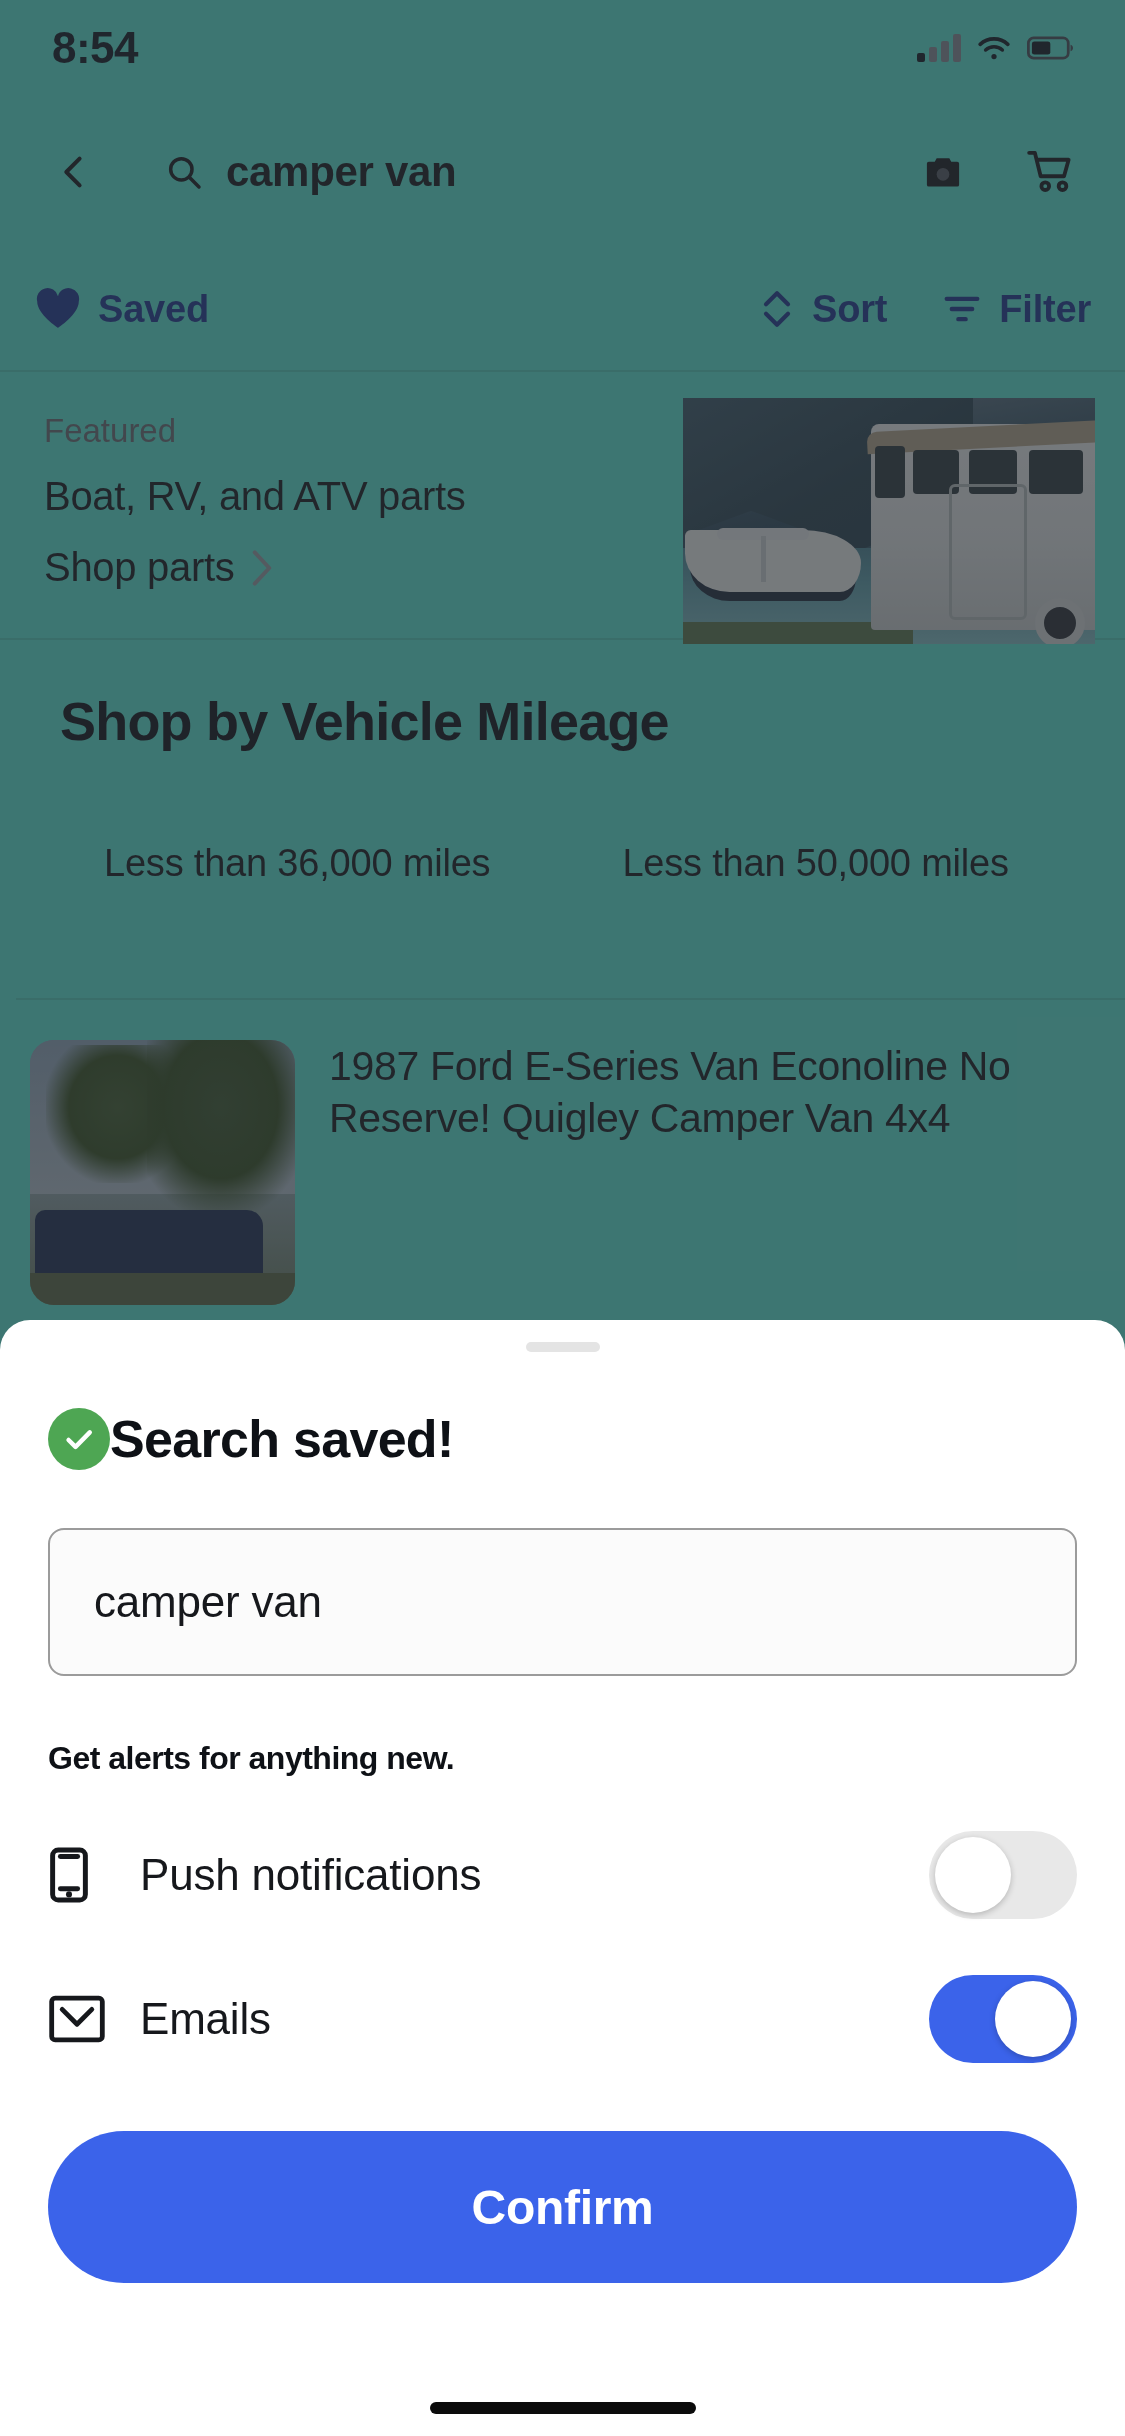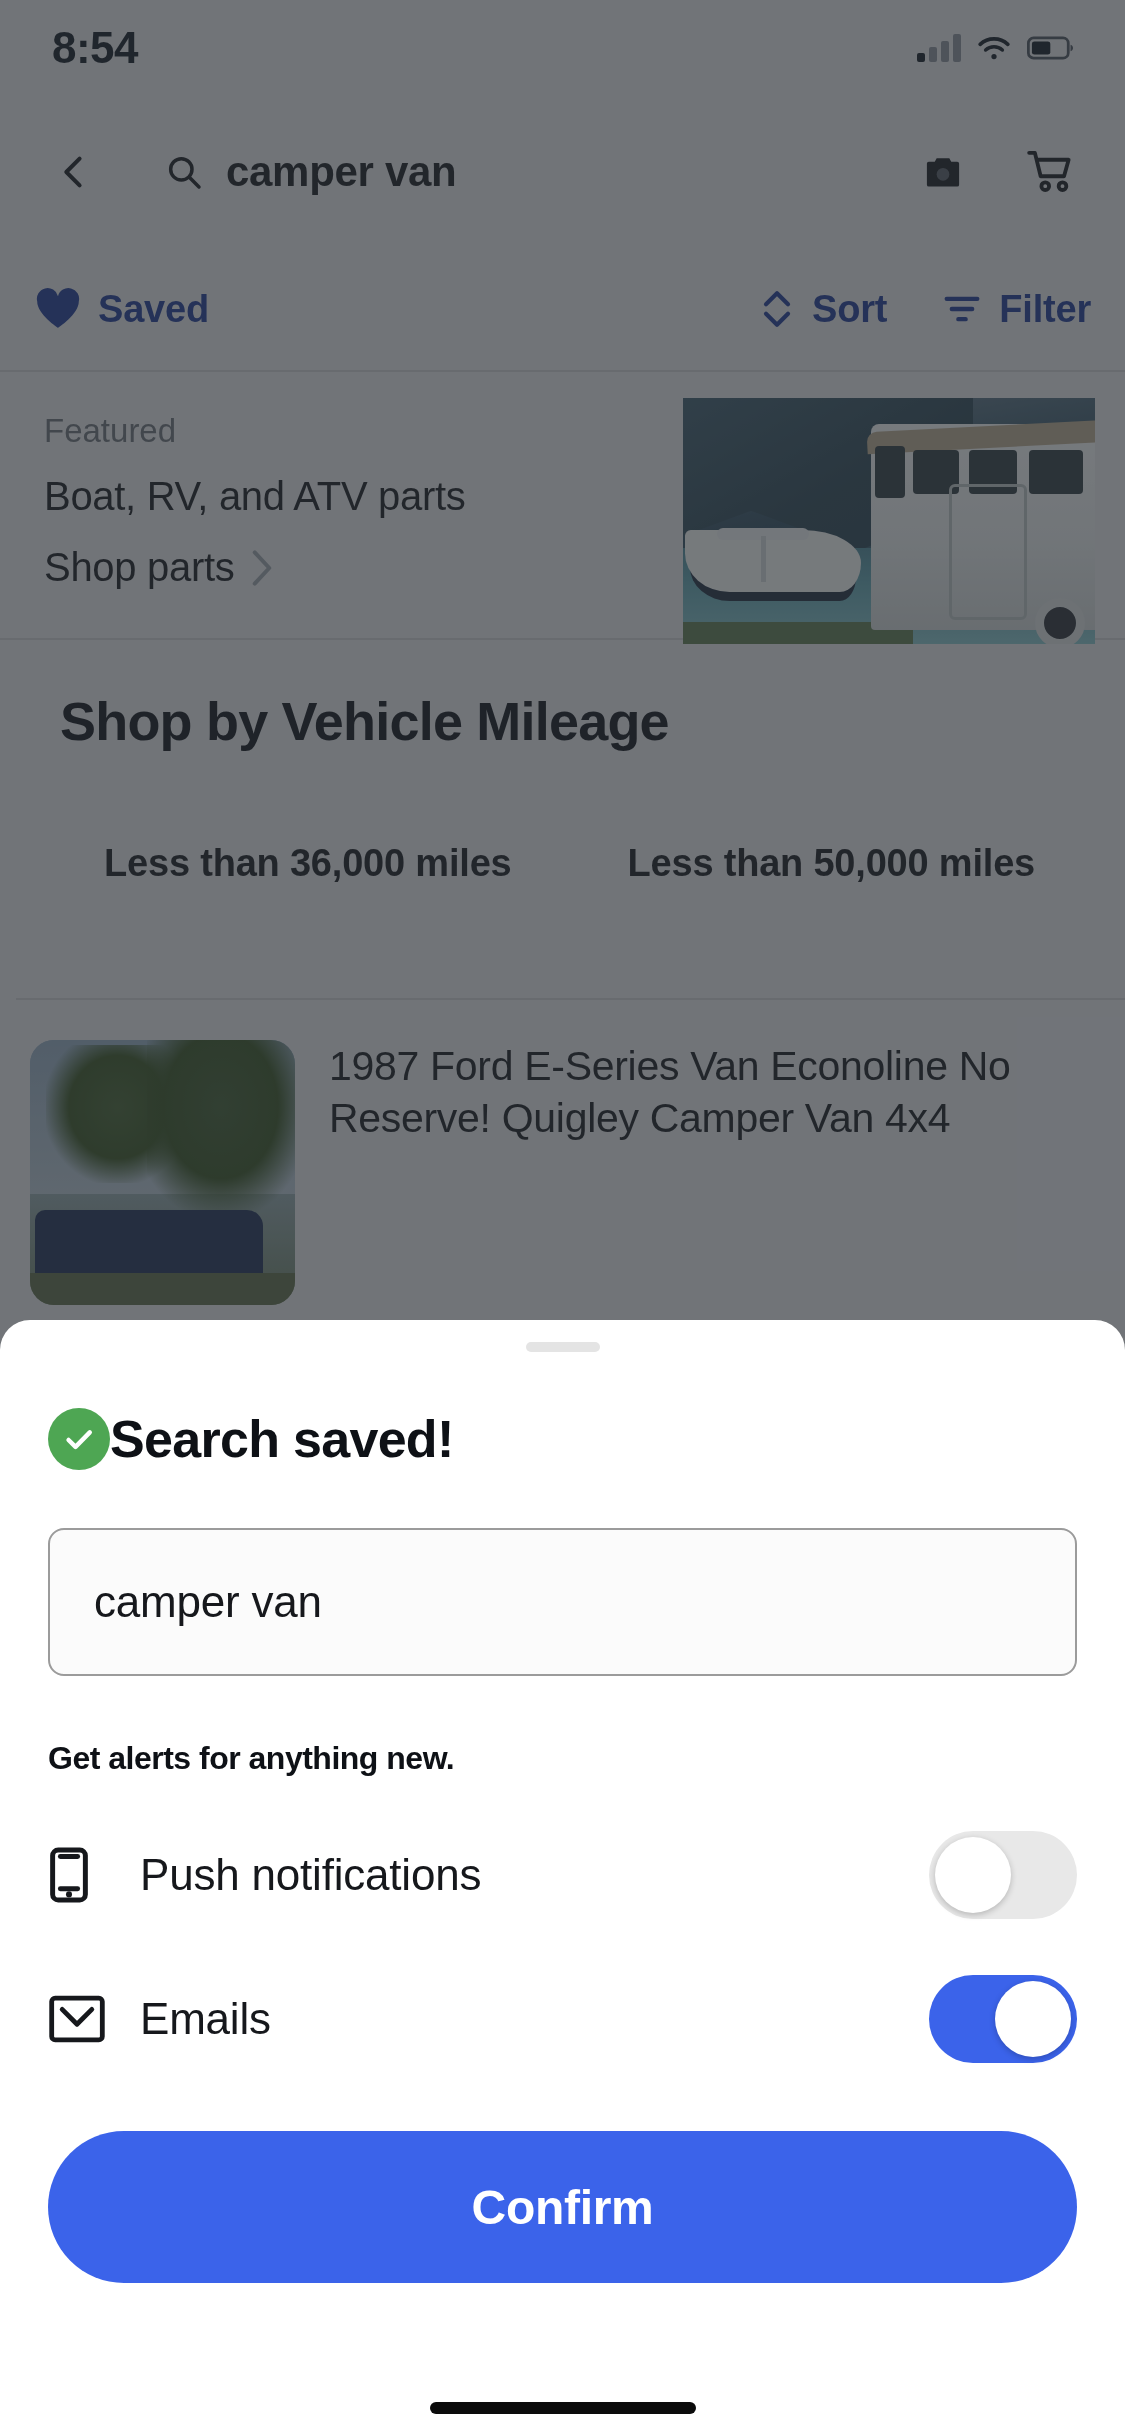--- a/index.html
+++ b/index.html
@@ -7,21 +7,21 @@
   body {
     font-family:"Liberation Sans", sans-serif;
     background:#ffffff;
     position:relative;
     overflow:hidden;
   }
 
   
   #app-background {
     position:absolute; inset:0;
-    background:#e5e5e5;
+    background:#5eead4;
   }
 
   
   .status-bar {
     position:absolute; top:0; left:0; right:0; height:96px;
     display:flex; align-items:center; justify-content:space-between;
     padding:0 52px;
   }
   .status-time {
     font-size:44px; font-weight:600; color:#111820;
@@ -137,21 +137,21 @@
   
   .mileage {
     position:absolute; top:640px; left:16px; right:0; height:360px;
     padding:50px 44px 0;
     border-bottom:2px solid rgba(0,0,0,0.10);
   }
   .mileage-title {
     font-size:54px; font-weight:700; color:#0e1116; letter-spacing:-0.8px;
     margin-bottom:52px;
   }
-  .chip-row { display:flex; gap:28px;font-weight:bold; }
+  .chip-row { display:flex; gap:44px; }
   .chip {
     height:118px; border-radius:24px; padding:0 44px;
     display:flex; align-items:center; flex:0 0 auto;
     font-size:38px; color:#16181c; letter-spacing:-0.2px;
   }
 
   
   .listing {
     position:absolute; top:1000px; left:0; right:0; height:460px;
     padding:40px 44px 0 30px; display:flex; gap:34px;

